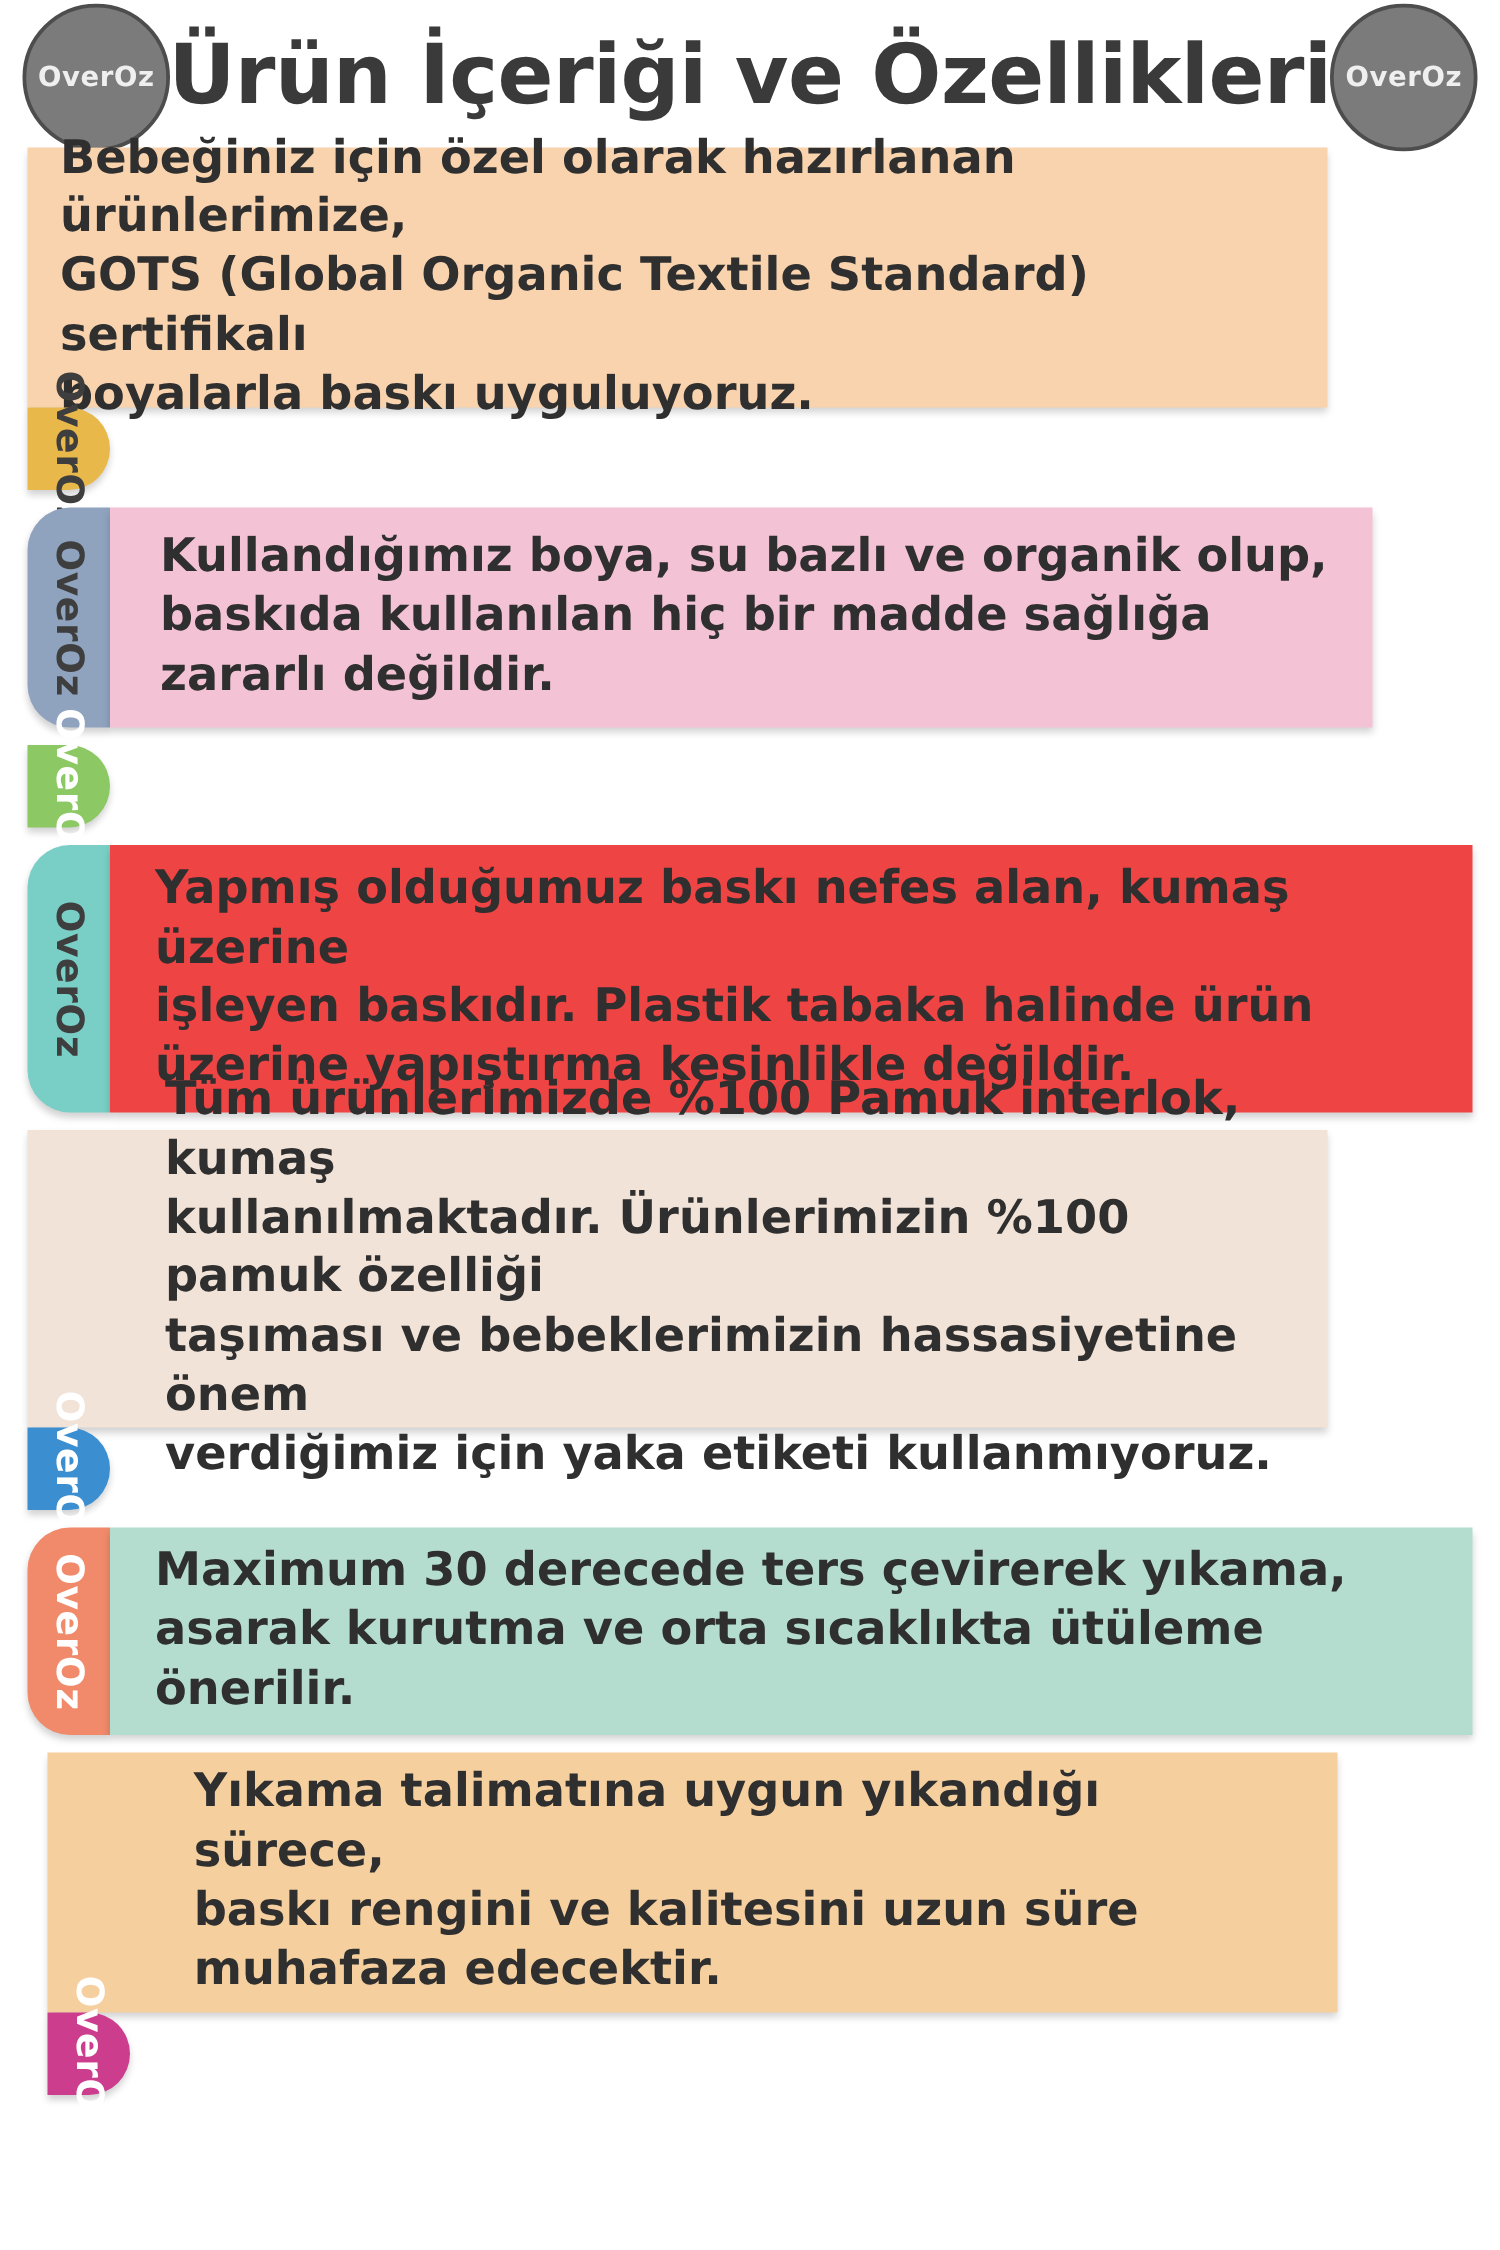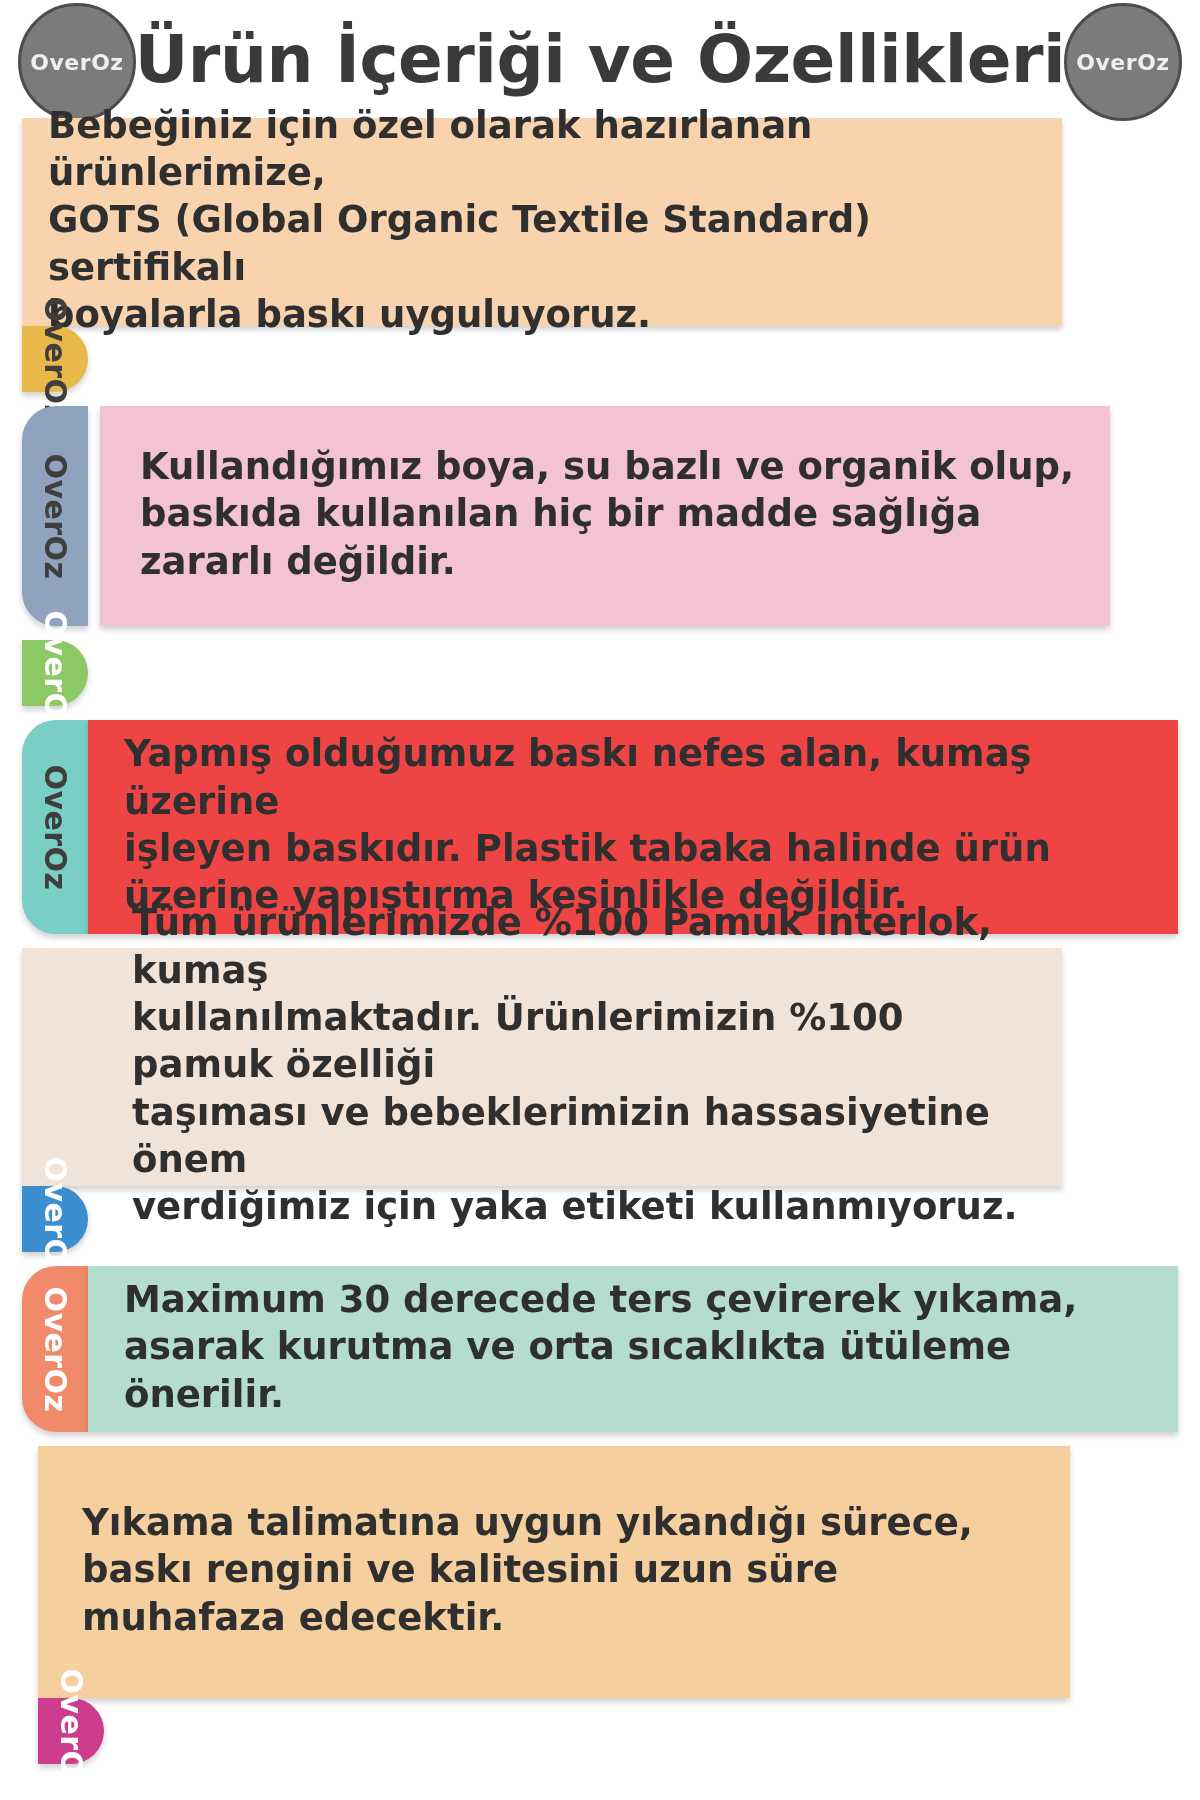--- a/index.html
+++ b/index.html
@@ -145,21 +145,21 @@
       </div>
       <div class="side-tab dark" style="background:#e9b84a;">
         <span>OverOz</span>
       </div>
     </div>
 
     <div class="row tab-left" style="margin-left:22px;">
       <div class="side-tab dark" style="background:#8fa3bf;">
         <span>OverOz</span>
       </div>
-      <div class="panel" style="background:#f3c2d4; width:1010px; height:220px; padding-left:40px;margin-left:12px;">
+      <div class="panel" style="background:#f3c2d4; width:1010px; height:176px; padding-left:40px;">
         <div class="panel-text">Kullandığımız boya, su bazlı ve organik olup,
 baskıda kullanılan hiç bir madde sağlığa
 zararlı değildir.</div>
       </div>
     </div>
 
     <div class="row tab-right" style="margin-left:22px;">
       <div class="side-tab" style="background:#8cc863;">
         <span>OverOz</span>
       </div>
@@ -192,21 +192,21 @@
       <div class="side-tab" style="background:#f08a6a;">
         <span>OverOz</span>
       </div>
       <div class="panel" style="background:#b4ddd0; width:1090px; height:166px; padding-left:36px;">
         <div class="panel-text">Maximum 30 derecede ters çevirerek yıkama,
 asarak kurutma ve orta sıcaklıkta ütüleme önerilir.</div>
       </div>
     </div>
 
     <div class="row tab-right" style="margin-left:38px;">
-      <div class="panel" style="background:#f5cf9e; width:1032px; height:252px; padding-left:44px;">
+      <div class="panel" style="background:#f5cf9e; width:1032px; height:208px; padding-left:117px;">
         <div class="panel-text">Yıkama talimatına uygun yıkandığı sürece,
 baskı rengini ve kalitesini uzun süre
 muhafaza edecektir.</div>
       </div>
       <div class="side-tab" style="background:#cc3d8d;">
         <span>OverOz</span>
       </div>
     </div>
 
   </div>

